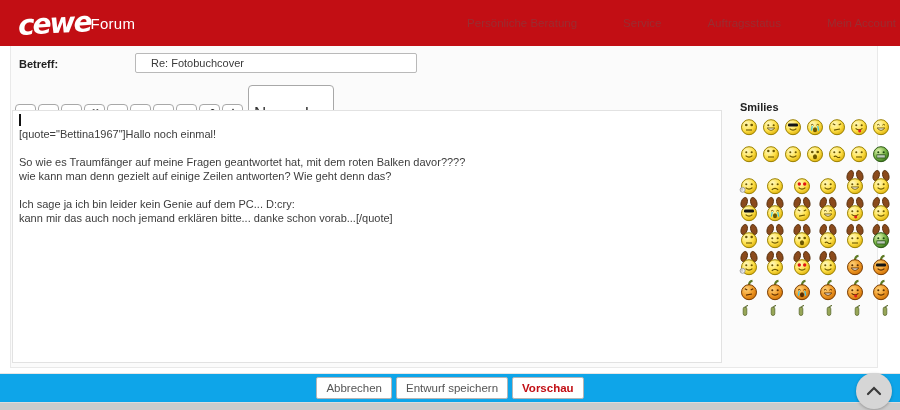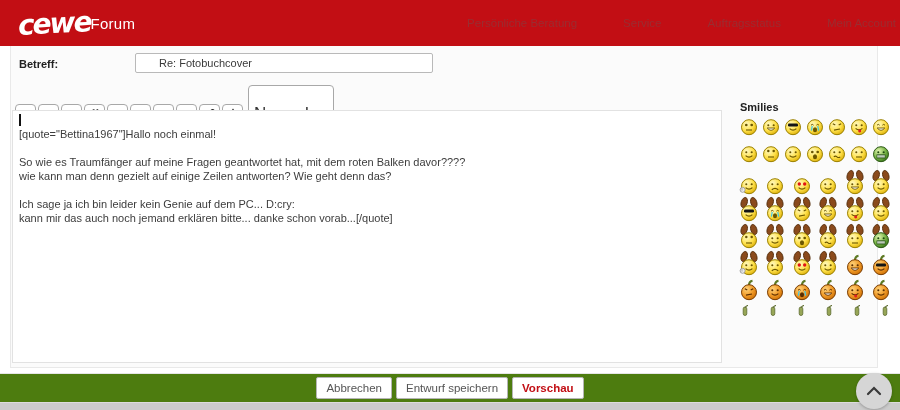--- a/index.html
+++ b/index.html
@@ -13,21 +13,21 @@
         letter-spacing:-2px;font-family:"DejaVu Sans",sans-serif;transform:rotate(-3deg)}
   .brand{color:#fff;font-size:15px;letter-spacing:.3px}
   .nav{margin-left:auto;display:flex;gap:46px;padding-right:4px;align-items:center}
   .nav-link{color:#9a2d31;font-size:11.5px;text-decoration:none;cursor:pointer;white-space:nowrap}
 
   
   .card{position:absolute;left:10px;top:46px;width:868px;height:322px;background:#fbfbfb;
         border:1px solid #e9e9e9;border-top:none;box-sizing:border-box}
   .subject-label{position:absolute;left:8px;top:12px;font-size:11px;font-weight:700;color:#222}
   .subject-input{position:absolute;left:124px;top:7px;width:250px;height:18px;border:1px solid #b9b9b9;
-        border-radius:2px;font-size:11px;color:#3a3a3a;padding:0 23px;background:#fff;outline:none;
+        border-radius:2px;font-size:11px;color:#3a3a3a;padding:0 15px;background:#fff;outline:none;
         font-family:"Liberation Sans",sans-serif;box-sizing:content-box}
 
   
   .toolbar{position:absolute;left:4px;top:39px;display:flex;gap:2px;align-items:center}
   .tb{min-width:21px;height:20px;border:1px solid #a8a8a8;border-radius:4px;background:#fff;
       display:flex;align-items:center;justify-content:center;font-size:12px;color:#222;
       padding:0 2px;box-sizing:border-box;cursor:pointer}
   .tb-bold{font-family:"Liberation Serif",serif;font-weight:700}
   .tb-italic{font-family:"Liberation Serif",serif;font-style:italic;font-weight:700}
   .tb-underline{font-family:"Liberation Serif",serif;text-decoration:underline}
@@ -51,21 +51,21 @@
   .srow{display:flex;justify-content:space-between;align-items:flex-end}
   .srow .smiley{display:block;cursor:pointer}
   .r-a{height:18px;margin-top:9px}
   .r-a:first-child{margin-top:2px}
   .r-b{height:23px;margin-top:9px}
   .r-ears{height:26px;margin-top:1px}
   .r-pk{height:22px;margin-top:3px}
   .r-sp{height:11px;margin-top:4px}
 
   
-  .footer{position:absolute;left:0;top:373px;width:900px;height:30px;background:#4d7c0f;
+  .footer{position:absolute;left:0;top:373px;width:900px;height:30px;background:#0ea5e9;
       border-top:1px solid #e6e6e6;border-bottom:1px solid #dcdcdc;display:flex;
       align-items:center;justify-content:center;gap:4px;box-sizing:border-box}
   .fbtn{background:#fff;border:1px solid #b5b5b5;border-radius:2px;font-size:11.5px;color:#555;
       padding:4px 9px;cursor:pointer;font-family:"Liberation Sans",sans-serif}
   .fbtn.primary{color:#c20e14;font-weight:700}
   .bottom-strip{position:absolute;left:0;top:403px;width:900px;height:7px;background:#cbcbcb}
 
   .scrolltop{position:absolute;right:8px;top:373px;width:36px;height:36px;border-radius:50%;
       background:#d6d6d6;box-shadow:0 1px 3px rgba(0,0,0,.25);display:flex;align-items:center;
       justify-content:center;cursor:pointer}

